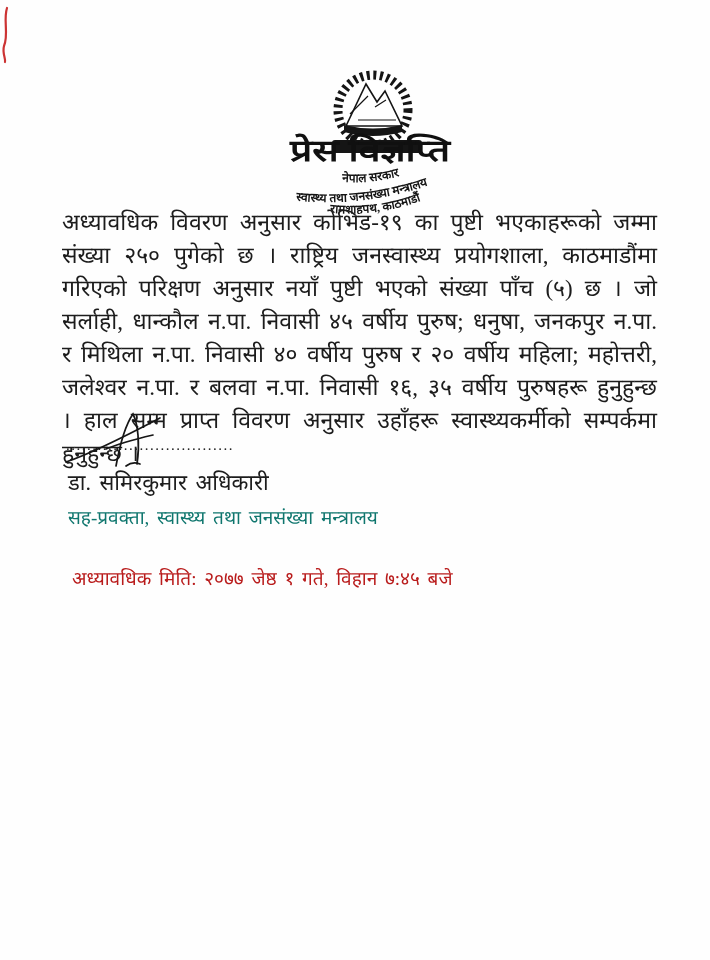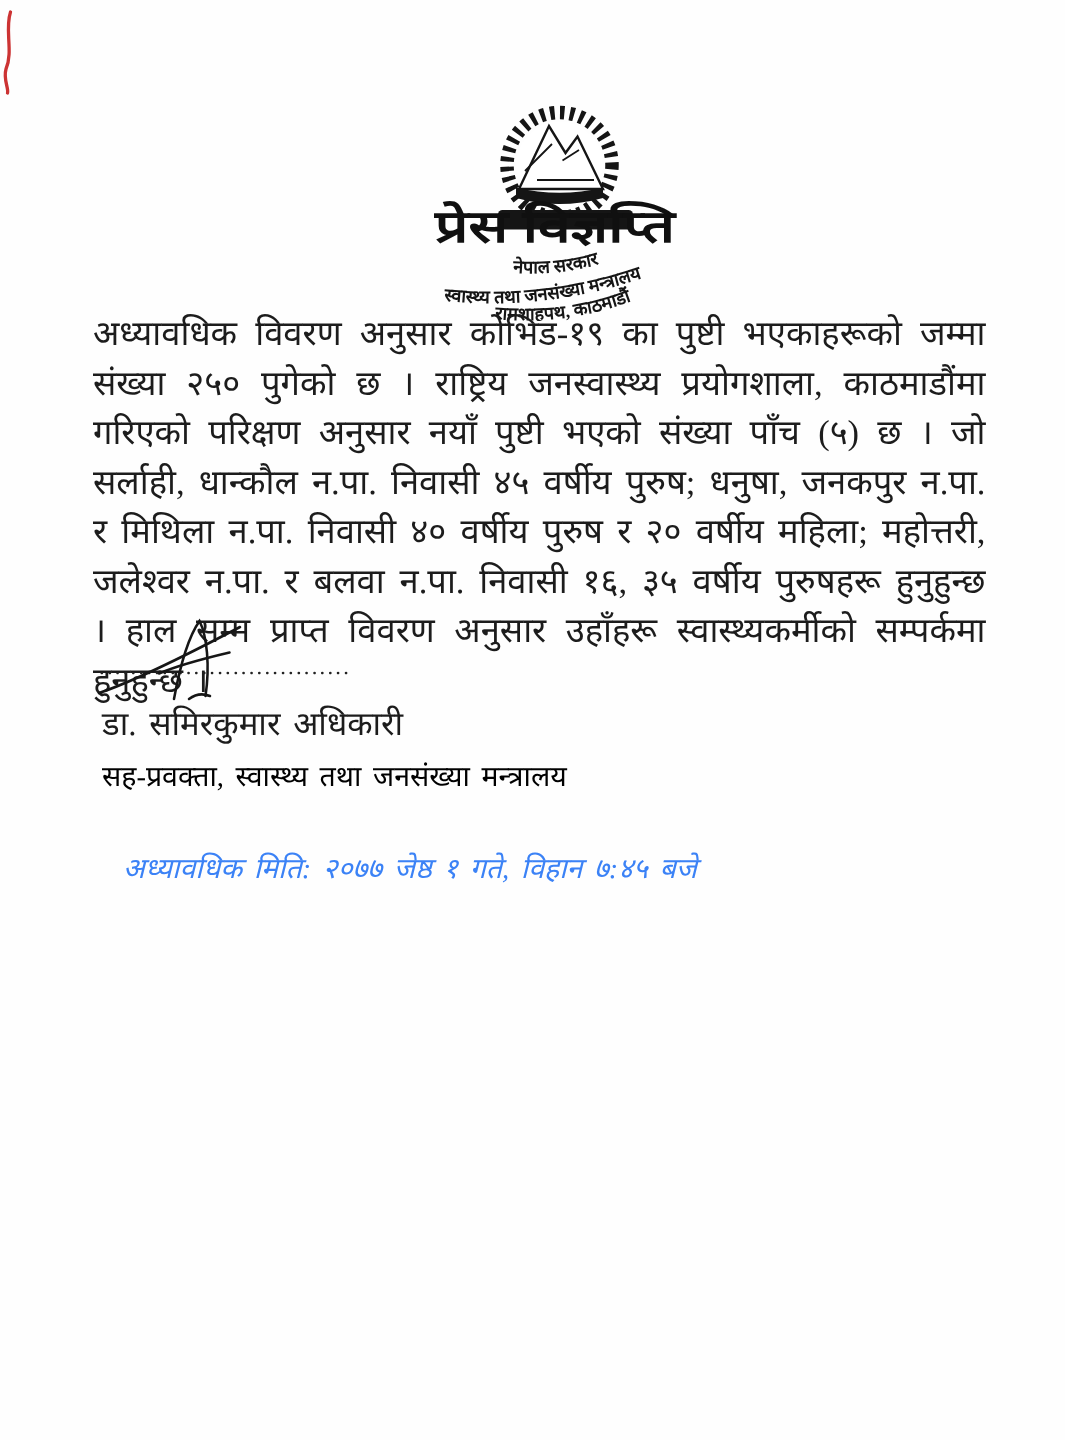--- a/index.html
+++ b/index.html
@@ -51,25 +51,25 @@
   .sig-scribble{
     position:absolute;left:56px;top:408px;width:210px;height:64px;
     pointer-events:none;
   }
   .sig-name{
     position:absolute;left:68px;top:466px;
     font-size:22px;color:#1c1c1c;word-spacing:3px;
   }
   .sig-designation{
     position:absolute;left:68px;top:504px;
-    font-size:19px;color:#000000;word-spacing:3px;
+    font-size:19px;color:#0f766e;word-spacing:3px;
   }
   .update-date{
-    position:absolute;left:82px;top:565px;
-    font-size:19px;color:#3b82f6;word-spacing:3px;font-style:italic;
+    position:absolute;left:72px;top:565px;
+    font-size:19px;color:#b91c1c;word-spacing:3px;
   }
 </style>
 </head>
 <body>
 
 <div class="page">
 
   <svg class="red-mark" viewBox="0 0 14 58">
     <path d="M7,2 C3,14 9,28 4,40 C2,47 6,53 5,56" fill="none" stroke="#cc3333" stroke-width="2.2" stroke-linecap="round"></path>
   </svg>

